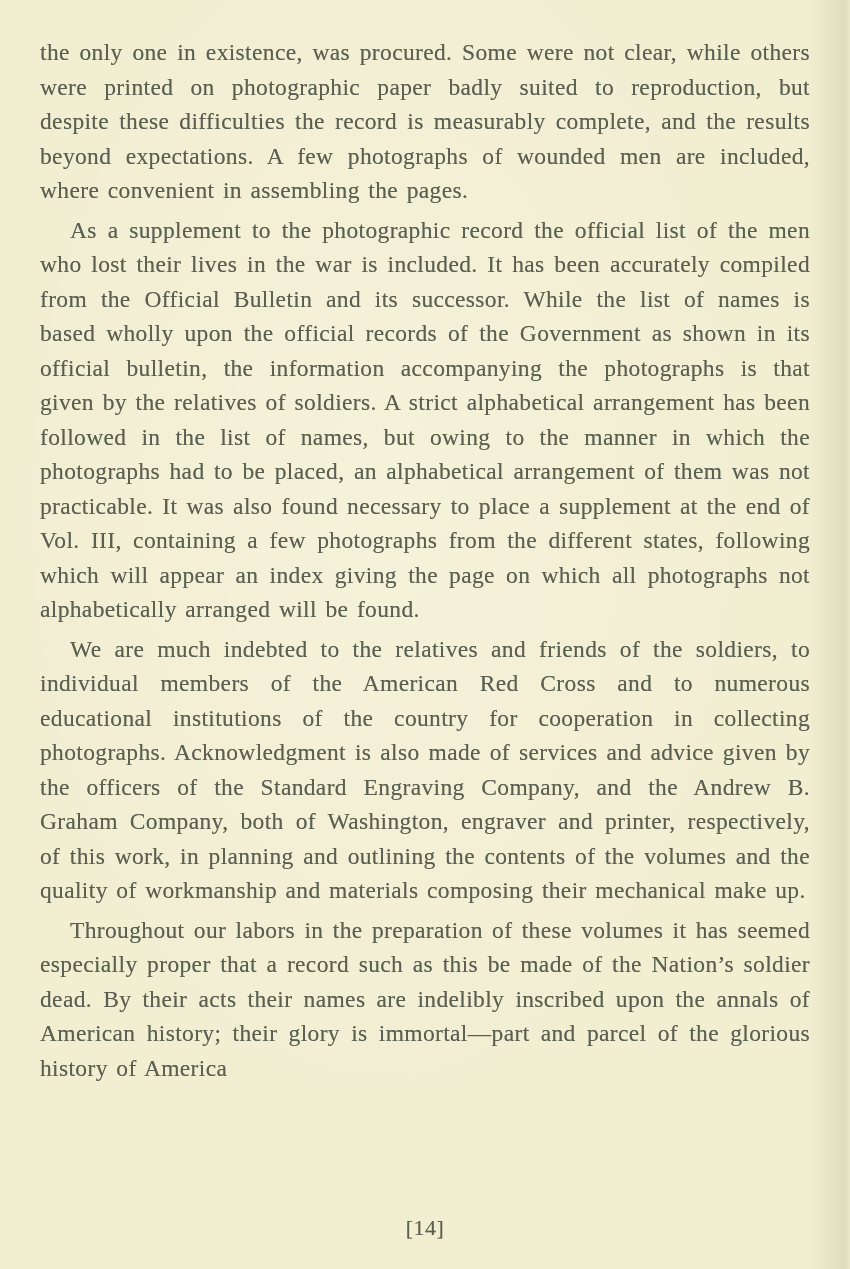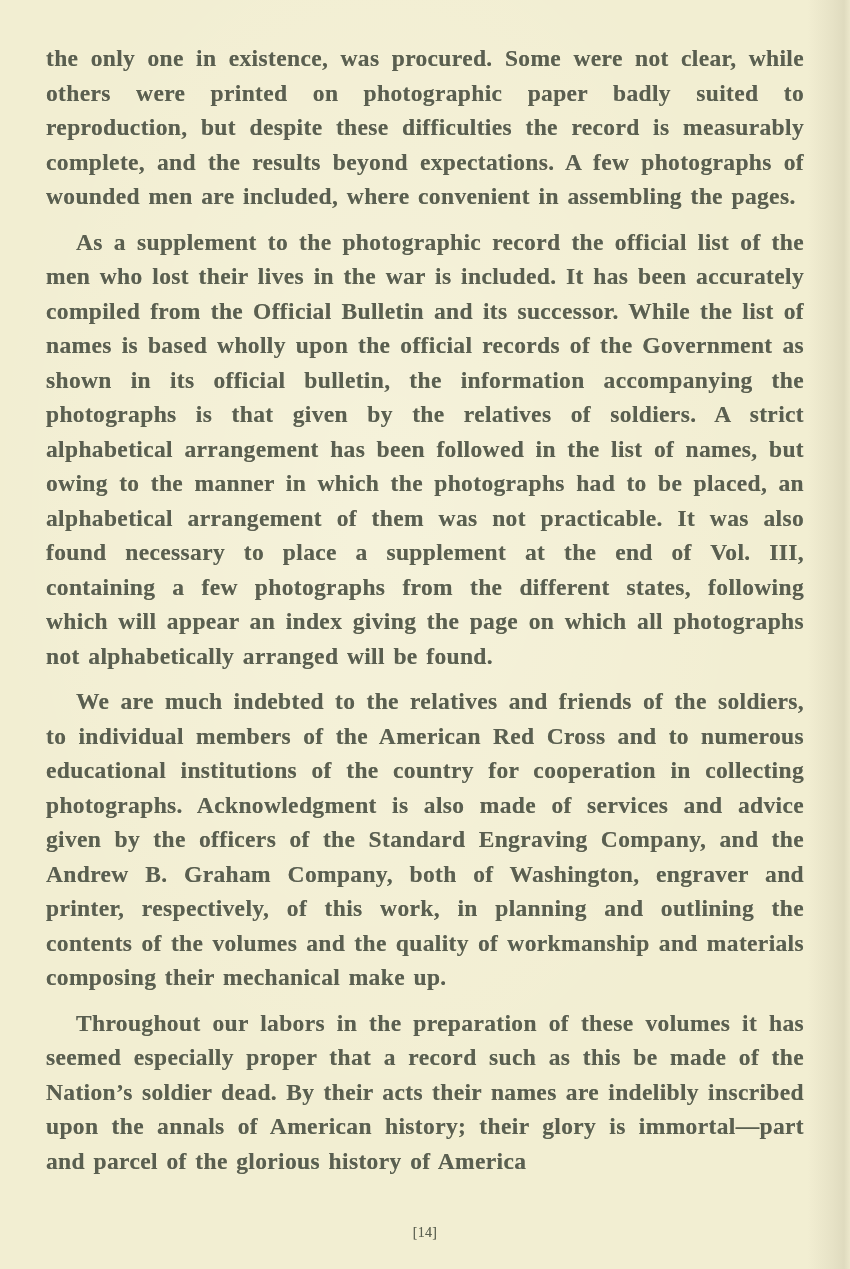--- a/index.html
+++ b/index.html
@@ -28,35 +28,34 @@
     width: 780px;
     color: #5a5f50;
     font-size: 23.5px;
     line-height: 34.5px;
     text-align: justify;
     letter-spacing: 0.015em;
     word-spacing: 0.10em;
     text-shadow: 0 0 0.5px rgba(90,95,80,0.55);
   }
   .para {
-    margin: 11px;
+    margin: 5px;
     padding: 0;
-    font-weight: bold;
   }
   .para.indent {
     text-indent: 30px;
   }
   .folio {
     position: absolute;
     left: 35px;
     width: 780px;
     bottom: 28px;
     text-align: center;
     color: #5a5f50;
-    font-size: 14px;
+    font-size: 22px;
     letter-spacing: 0.02em;
     text-shadow: 0 0 0.5px rgba(90,95,80,0.55);
   }
 </style>
 </head>
 <body>
 
 <div class="page">
   <div class="text-block">
     <p class="para">the only one in existence, was procured.  Some were not clear, while others were printed on photographic paper badly suited to reproduction, but despite these difficulties the record is measurably complete, and the results beyond expectations.  A few photographs of wounded men are included, where convenient in assembling the pages.</p>

